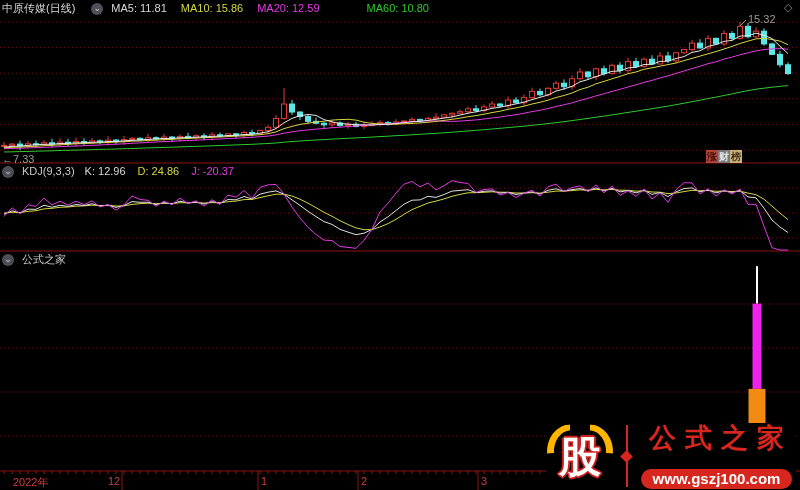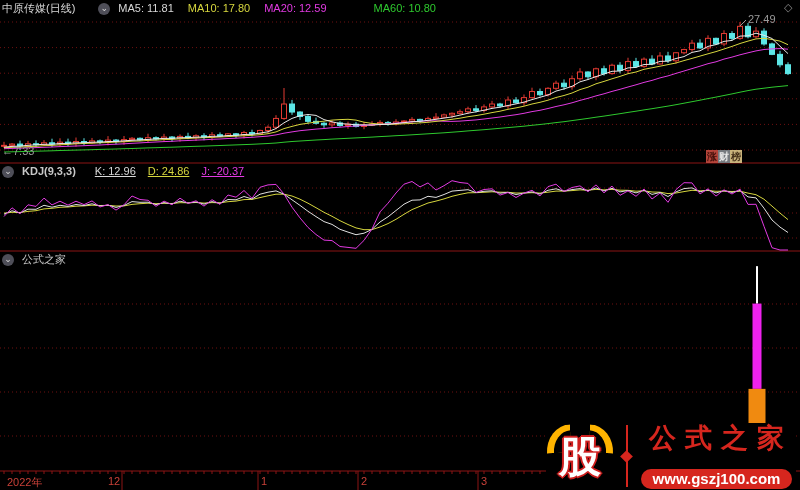--- a/index.html
+++ b/index.html
@@ -4,33 +4,33 @@
 <style>
   html,body{margin:0;padding:0;background:#000;}
   .screen{position:relative;width:800px;height:490px;background:#000;overflow:hidden;
           font-family:"Liberation Sans",sans-serif;}
   svg#chart-svg{position:absolute;left:0;top:0;}
   .hdr{position:absolute;display:flex;align-items:center;font-size:11px;line-height:13px;
        white-space:nowrap;z-index:5;}
   #hdr-main{top:2px;left:2px;}
   #hdr-kdj{top:165px;left:2px;}
   #hdr-sig{top:253px;left:2px;}
-  .title{color:#d8d8d8;margin-right:23px;}
+  .title{color:#d8d8d8;margin-right:16px;}
   .circle-icon{width:12px;height:12px;border-radius:50%;background:#4e4e58;color:#d8d8d8;
                font-size:9px;line-height:11px;text-align:center;margin-right:8px;flex:0 0 auto;}
   .ma{margin-right:14px;}
   .ma5,.k-val{color:#d8d8d8;text-align:center;}
   .ma10,.d-val{color:#d6d63e;}
   .ma20,.j-val{color:#e23ae2;}
   .ma60{color:#2ec92e;margin-left:33px;}
-  .kdj-title{color:#c8c8c8;margin-right:19px;font-weight:bold;}
-  .kdj-item{margin-right:12px;text-decoration:underline;}
+  .kdj-title{color:#c8c8c8;margin-right:10px;}
+  .kdj-item{margin-right:12px;}
   .sig-title{color:#c8c8c8;}
   .price-tag{position:absolute;color:#9a9a9a;font-size:11px;z-index:4;}
-  #min-tag{left:2px;top:145px;}
+  #min-tag{left:2px;top:153px;}
   #max-tag{left:748px;top:13px;}
   .chips{position:absolute;left:706px;top:150px;display:flex;z-index:5;}
   .chip{display:inline-block;width:12px;height:13px;font-size:10px;line-height:13px;
         text-align:center;font-weight:bold;}
   .chip-zhang{background:#b5443a;color:#43100a;}
   .chip-cai{background:#75797e;color:#e8e8e8;}
   .chip-bang{background:#c9b37b;color:#46321a;}
   .diamond-icon{position:absolute;left:784px;top:1px;color:#8a8a8a;font-size:11px;z-index:5;}
   .axis-label{position:absolute;top:475px;color:#c84038;font-size:11px;z-index:4;}
   
@@ -388,27 +388,27 @@
       <line x1="122" y1="471" x2="122" y2="490" stroke="#8c1414" stroke-width="1"></line>
       <line x1="258" y1="471" x2="258" y2="490" stroke="#8c1414" stroke-width="1"></line>
       <line x1="358" y1="471" x2="358" y2="490" stroke="#8c1414" stroke-width="1"></line>
       <line x1="478" y1="471" x2="478" y2="490" stroke="#8c1414" stroke-width="1"></line>
     </svg>
 
   <div class="hdr" id="hdr-main">
     <span class="title">中原传媒(日线)</span>
     <span class="circle-icon">⌄</span>
     <span class="ma ma5">MA5: 11.81</span>
-    <span class="ma ma10">MA10: 17.80</span>
+    <span class="ma ma10">MA10: 15.86</span>
     <span class="ma ma20">MA20: 12.59</span>
     <span class="ma ma60">MA60: 10.80</span>
   </div>
 
   <span class="price-tag" id="min-tag">←7.33</span>
-  <span class="price-tag" id="max-tag">27.49</span>
+  <span class="price-tag" id="max-tag">15.32</span>
 
   <div class="chips">
     <span class="chip chip-zhang">涨</span>
     <span class="chip chip-cai">财</span>
     <span class="chip chip-bang">榜</span>
   </div>
 
   <span class="diamond-icon">◇</span>
 
   <div class="hdr" id="hdr-kdj">
@@ -417,21 +417,21 @@
     <span class="kdj-item k-val">K: 12.96</span>
     <span class="kdj-item d-val">D: 24.86</span>
     <span class="kdj-item j-val">J: -20.37</span>
   </div>
 
   <div class="hdr" id="hdr-sig">
     <span class="circle-icon">⌄</span>
     <span class="sig-title">公式之家</span>
   </div>
 
-  <span class="axis-label" style="left: 7px;">2022年</span>
+  <span class="axis-label" style="left: 13px;">2022年</span>
   <span class="axis-label" style="left: 108px;">12</span>
   <span class="axis-label" style="left: 261px;">1</span>
   <span class="axis-label" style="left: 361px;">2</span>
   <span class="axis-label" style="left: 481px;">3</span>
 
   <div class="logo">
     <div class="bull">
       <span class="horn horn-l"></span>
       <span class="horn horn-r"></span>
       <span class="bull-char">股</span>

